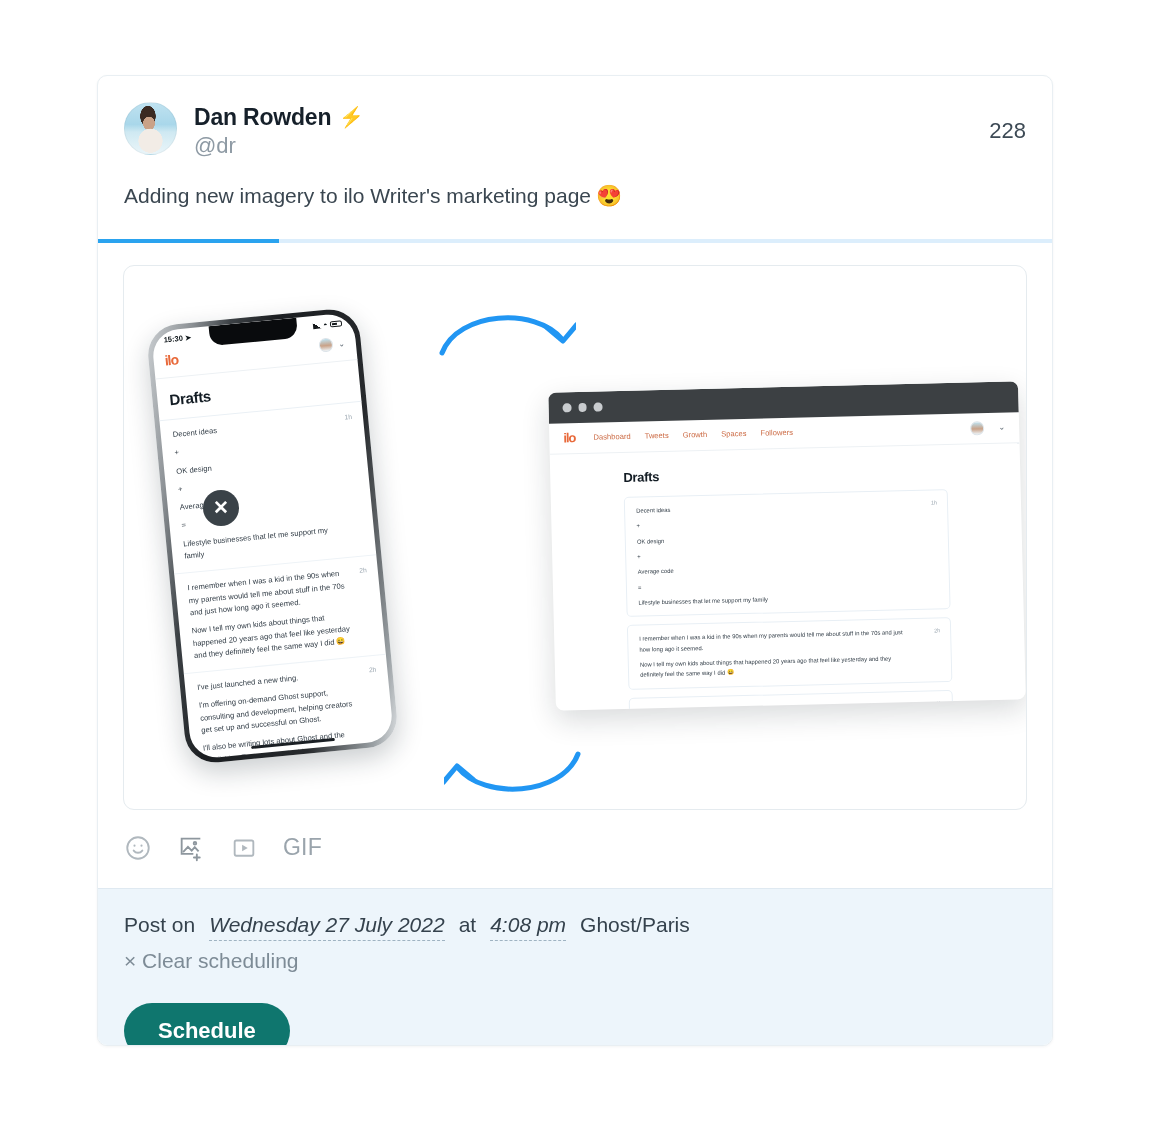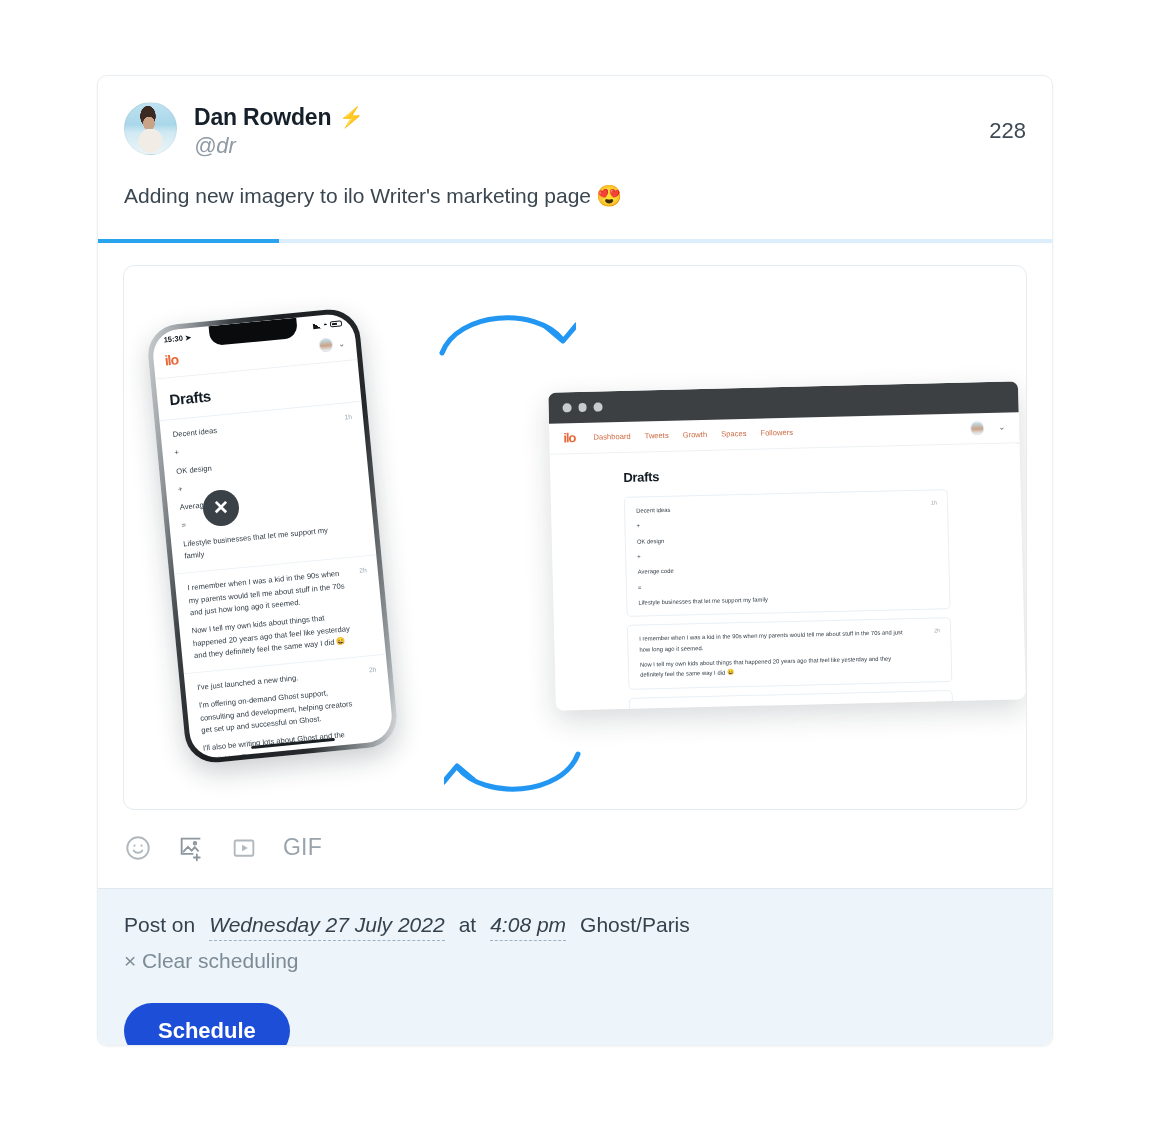--- a/index.html
+++ b/index.html
@@ -33,21 +33,21 @@
     flex: 0 0 auto; overflow: hidden;
     border: 1px solid rgba(0,0,0,0.04);
   }
   .names { margin-left: 17px; padding-top: 2px; }
   .display-name {
     font-size: 23px; font-weight: bold; color: #16202a;
     letter-spacing: -0.2px; line-height: 1.16;
     display: flex; align-items: center;
   }
   .bolt { margin-left: 8px; font-size: 20px; line-height: 1; }
-  .handle { font-size: 22px; color: #8e9aa4; line-height: 1.25; margin-top: 1px; font-style: italic; }
+  .handle { font-size: 22px; color: #8e9aa4; line-height: 1.25; margin-top: 1px; }
   .char-count {
     position: absolute; right: 26px; top: 42px;
     font-size: 22px; color: #3d4a55;
   }
 
   .tweet-text {
     padding: 22px 26px 28px 26px;
     font-size: 21px; color: #3a4650; line-height: 1.4;
   }
   .tweet-text .emoji { font-size: 21px; }
@@ -200,21 +200,21 @@
   }
   .btn-row {
     display: flex; align-items: center; justify-content: space-between; margin-top: 30px;
   }
   .btn-draft {
     background: #ffffff; border: 1px solid #dfe5ea; border-radius: 999px;
     padding: 14px 30px; font-size: 22px; font-weight: bold; color: #1d2830;
     cursor: pointer; font-family: "Liberation Sans", sans-serif;
   }
   .btn-schedule {
-    background: #1d4ed8; border: none; border-radius: 999px;
+    background: #0f766e; border: none; border-radius: 999px;
     padding: 15px 34px; font-size: 22px; font-weight: bold; color: #ffffff;
     cursor: pointer; font-family: "Liberation Sans", sans-serif;
   }
 </style>
 </head>
 <body>
 
 <div class="composer">
 
   <div class="tweet-head">

